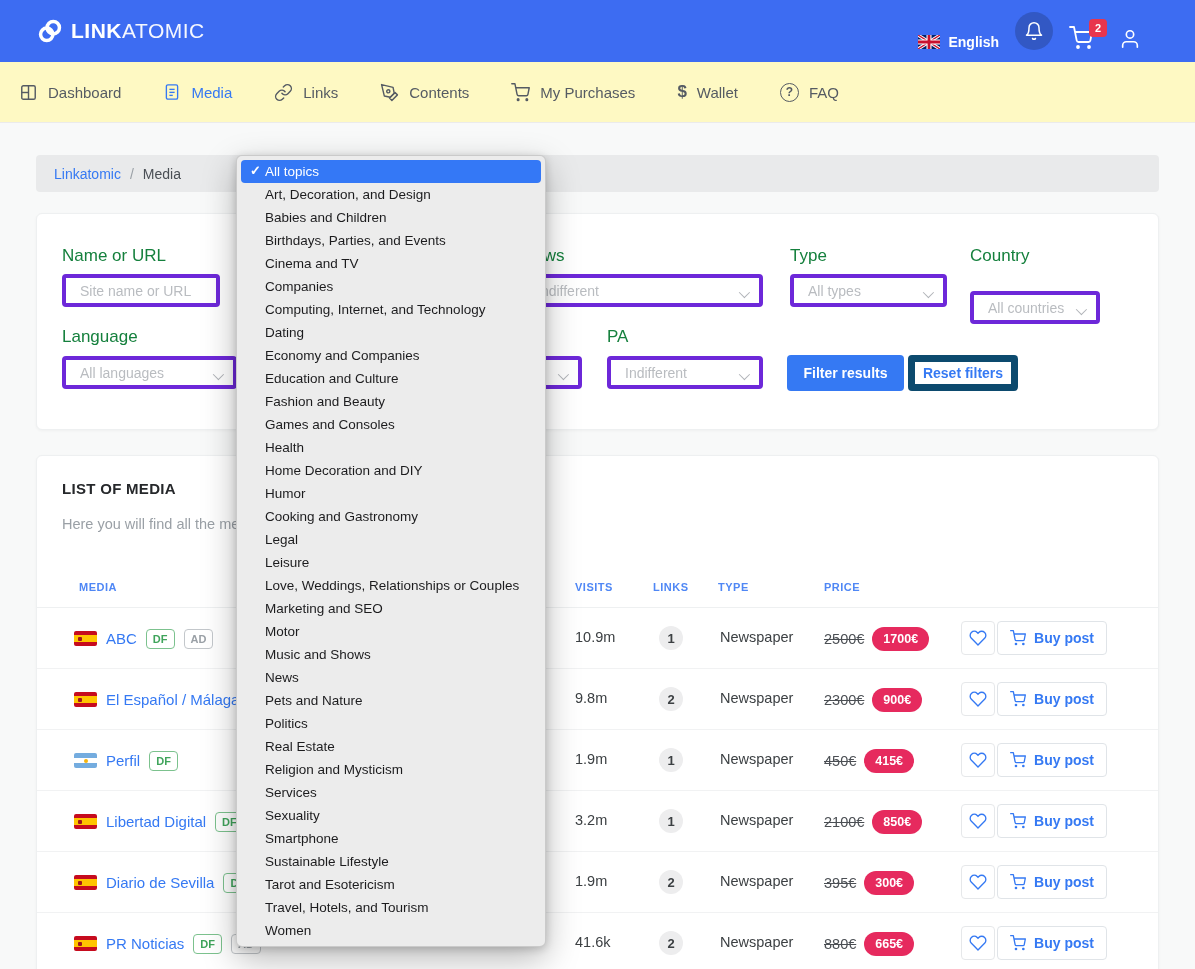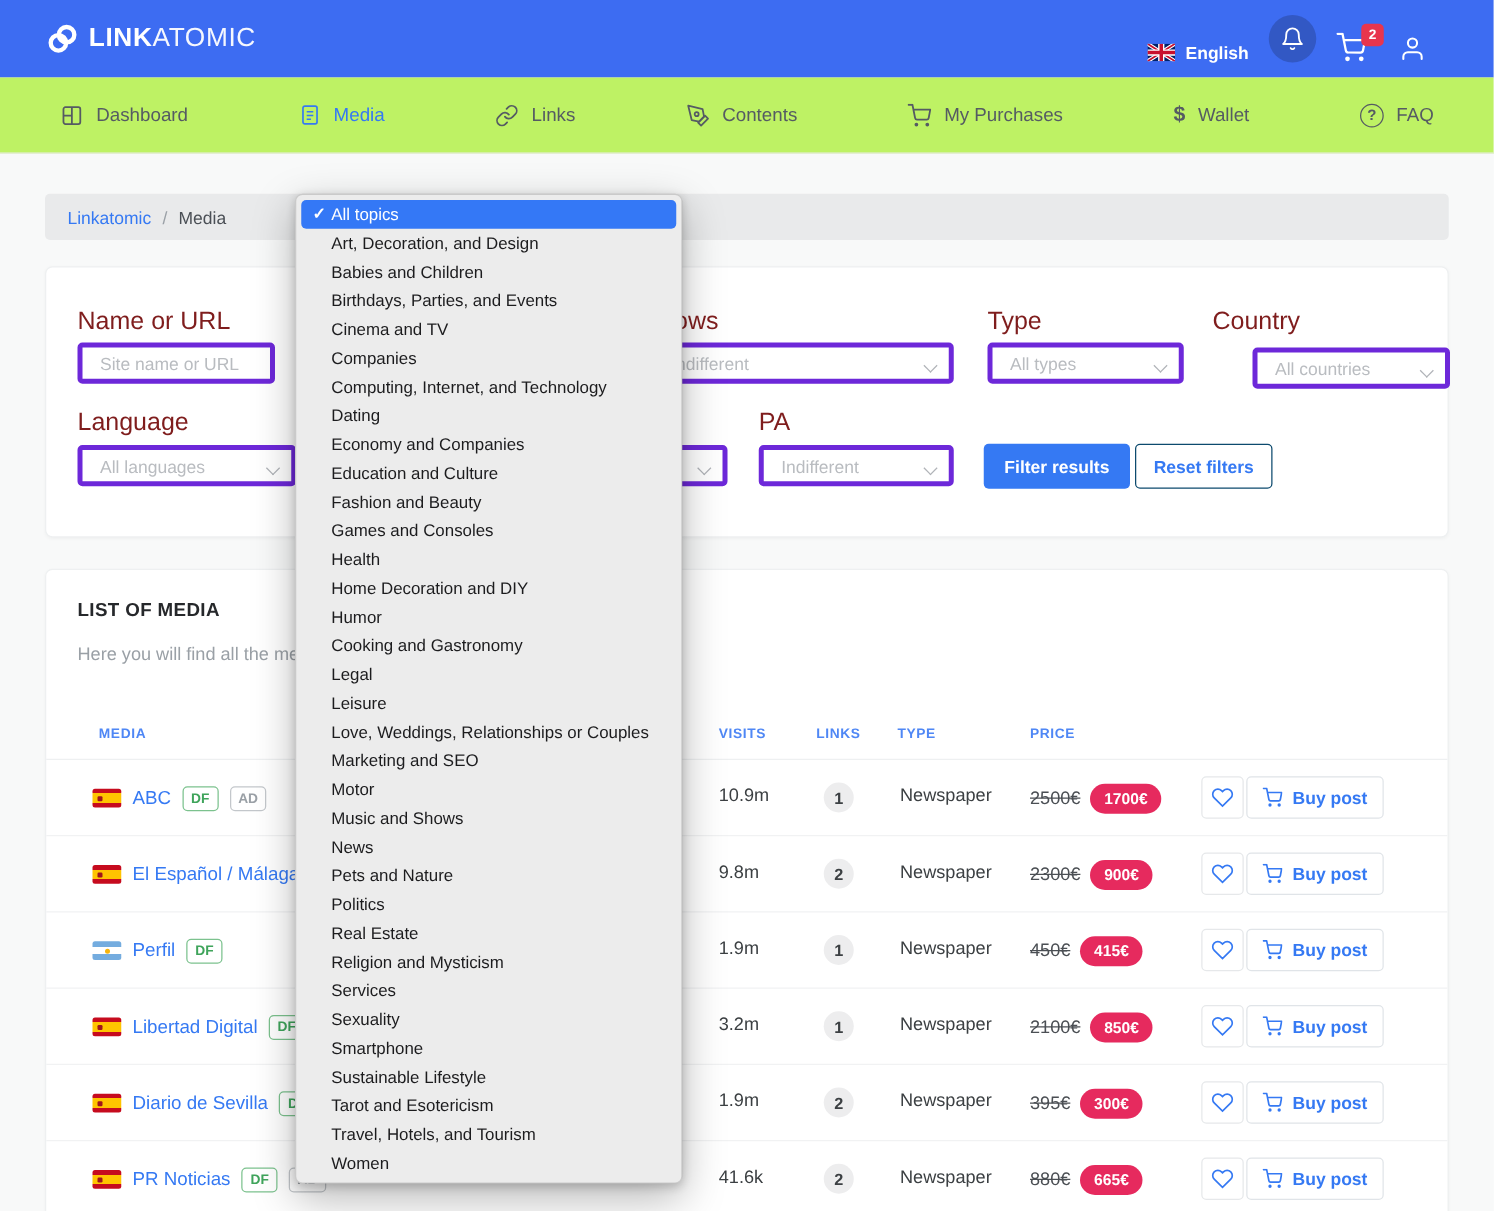--- a/index.html
+++ b/index.html
@@ -17,46 +17,46 @@
   .logo-text b{font-weight:bold;}
   .logo-text span{font-weight:300;opacity:.95;}
   .header-right{margin-left:auto;display:flex;align-items:flex-end;gap:16px;color:#fff;}
   .lang{display:flex;align-items:center;gap:8px;font-size:14px;font-weight:bold;color:#fff;}
   .bell-wrap{width:38px;height:38px;border-radius:50%;background:rgba(20,35,80,.28);display:flex;align-items:center;justify-content:center;}
   .cart-wrap{position:relative;padding-right:10px;}
   .cart-badge{position:absolute;top:-7px;right:-4px;background:var(--cart-badge-red);color:#fff;font-size:11px;font-weight:bold;
     min-width:18px;height:18px;border-radius:4px;display:flex;align-items:center;justify-content:center;padding:0 4px;}
 
   
-  .nav{height:61px;background:#bef264;border-bottom:1px solid #ebebeb;display:flex;align-items:center;gap:42px;padding:0 48px;justify-content:space-between;}
+  .nav{height:61px;background:#fef9c3;border-bottom:1px solid #ebebeb;display:flex;align-items:center;gap:42px;padding:0 19px;}
   .nav-item{display:flex;align-items:center;gap:10px;font-size:15px;color:#555b63;cursor:pointer;}
   .nav-item.active{color:var(--accent-blue);}
 
   
   .breadcrumb{position:absolute;left:36px;top:155px;width:1123px;height:37px;background:#e9eaeb;border-radius:4px;
     display:flex;align-items:center;gap:9px;padding:0 18px;font-size:14px;}
   .bc-root{color:var(--accent-blue);}
   .bc-sep{color:#9aa0a6;}
   .bc-cur{color:#4a4f55;}
 
   
   .card{position:absolute;left:36px;width:1123px;background:#fff;border:1px solid #eef0f1;border-radius:6px;box-shadow:0 1px 3px rgba(0,0,0,.04);}
   .filter-card{top:213px;height:217px;}
   .media-card{top:455px;height:560px;}
 
   
-  .f-label{position:absolute;font-size:20px;color:#7f1d1d;}
+  .f-label{position:absolute;font-size:17px;color:#15803d;}
   .f-input,.f-select{position:absolute;height:33px;border:4px solid #6d28d9;border-radius:4px;background:#fff;
     font-size:14px;color:#b9bcc0;display:flex;align-items:center;padding:0 14px;}
   .f-select .chev{position:absolute;right:12px;top:12px;width:8px;height:8px;border-right:1.5px solid #b0b3b8;border-bottom:1.5px solid #b0b3b8;transform:rotate(45deg) translateY(-2px);}
   .f-input input{border:none;outline:none;width:100%;font-size:14px;color:#3c4043;}
   .f-input input::placeholder{color:#b9bcc0;}
   .btn{position:absolute;height:36px;border-radius:4px;font-size:14px;font-weight:bold;display:flex;align-items:center;justify-content:center;cursor:pointer;border:none;}
   .btn-primary{background:var(--accent-blue);color:#fff;}
-  .btn-secondary{background:#fff;color:var(--accent-blue);border:1px solid #0c4a6e;}
+  .btn-secondary{background:#fff;color:var(--accent-blue);border:7px solid #0c4a6e;}
 
   
   .list-title{position:absolute;left:25px;top:24px;font-size:15px;font-weight:bold;color:#26282b;letter-spacing:.3px;}
   .list-sub{position:absolute;left:25px;top:60px;font-size:14.5px;color:#9aa0a6;white-space:nowrap;}
   .thead{position:absolute;left:0;top:115px;width:100%;height:37px;border-bottom:1px solid #eef0f1;}
   .th{position:absolute;top:10px;font-size:11px;font-weight:bold;color:#4f87f5;letter-spacing:.5px;}
   .tbody{position:absolute;left:0;top:152px;width:100%;}
   .trow{position:relative;height:61px;border-bottom:1px solid #f1f2f3;}
   .cell-name{position:absolute;left:37px;top:0;height:61px;display:flex;align-items:center;gap:9px;justify-content:center;}
   .flag{width:23px;height:15px;border-radius:2px;position:relative;flex:0 0 auto;}
@@ -215,21 +215,21 @@
       <span class="chev"></span>
   </div>
 
   <span class="f-label" style="left:753px;top:32px;">Type</span>
   <div class="f-select" style="left:753px;top:60px;width:157px;">
     <span>All types</span>
       <span class="chev"></span>
   </div>
 
   <span class="f-label" style="left:933px;top:32px;">Country</span>
-  <div class="f-select" style="left:933px;top:64px;width:158px;margin-left:32px;">
+  <div class="f-select" style="left:933px;top:77px;width:130px;">
     <span>All countries</span>
       <span class="chev"></span>
   </div>
 
   <div class="f-select" style="left:387px;top:142px;width:158px;">
     <span class="chev"></span>
   </div>
 
   <span class="f-label" style="left:570px;top:113px;">PA</span>
   <div class="f-select" style="left:570px;top:142px;width:156px;">

